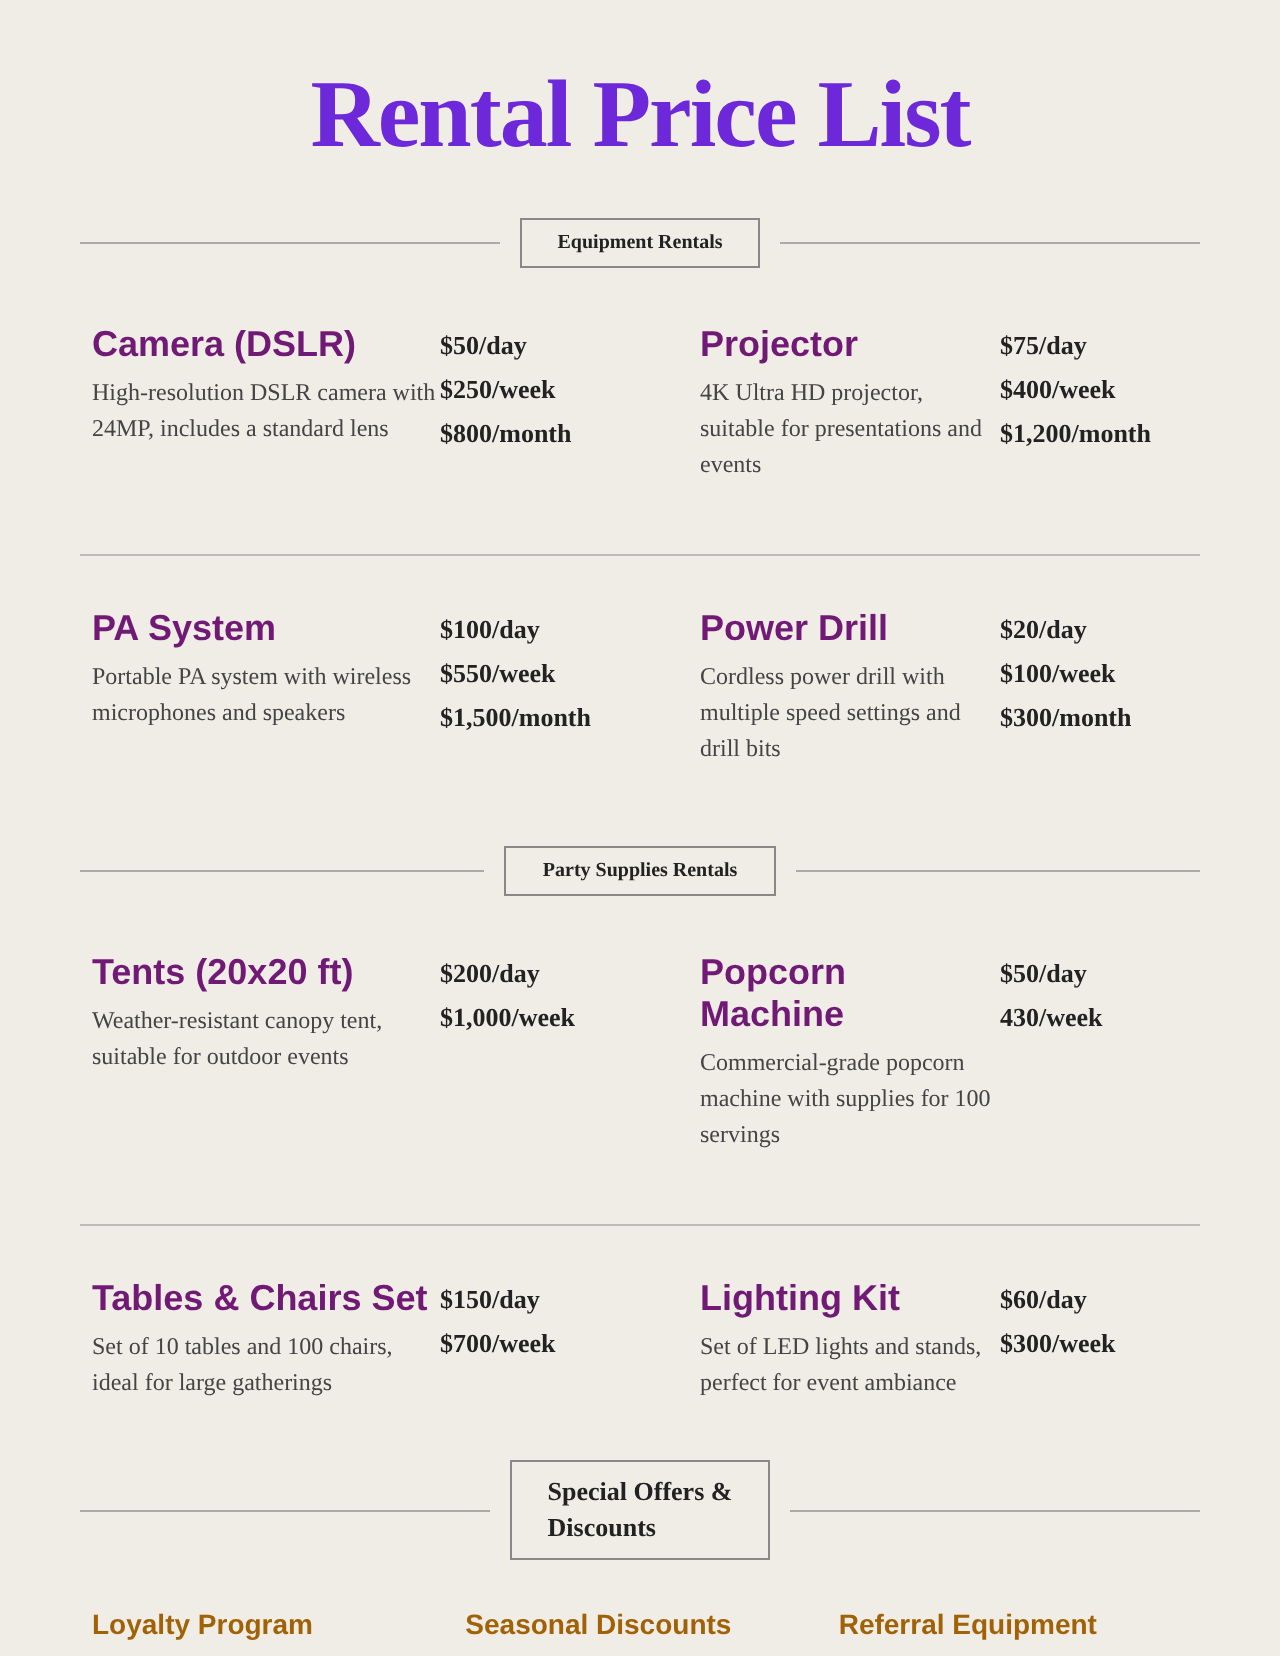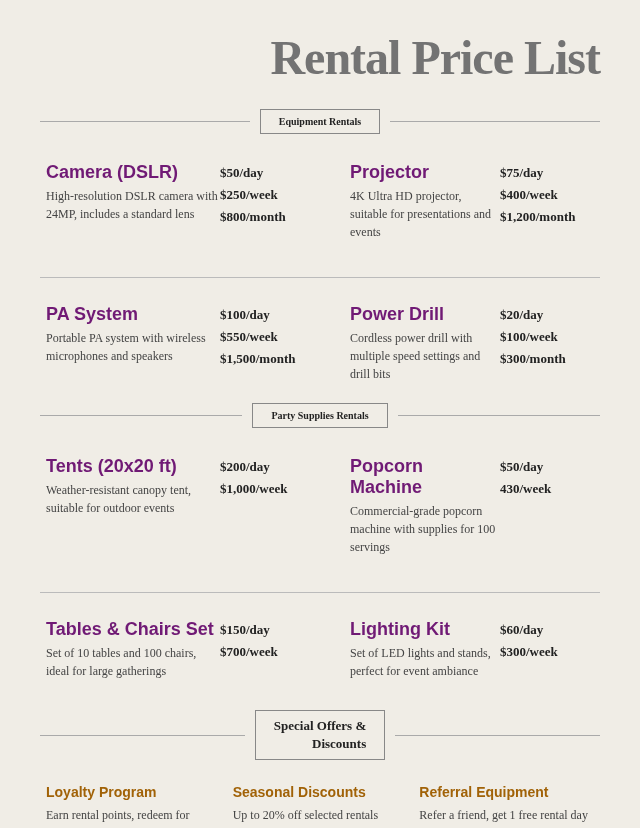--- a/index.html
+++ b/index.html
@@ -13,22 +13,22 @@
       align-items: flex-start;
     }
     .page {
       background: #f0ede6;
       width: 620px;
       padding: 30px 30px 30px 30px;
     }
     .main-title {
       font-size: 48px;
       font-weight: 900;
-      color: #737373;
-      text-align: right;
+      color: #6d28d9;
+      text-align: center;
       margin-bottom: 24px;
       font-family: 'Arial Black', 'Georgia', serif;
       letter-spacing: -1px;
     }
     .section-header {
       display: flex;
       align-items: center;
       margin-bottom: 18px;
     }
     .section-header-line {
@@ -119,21 +119,21 @@
       line-height: 1.5;
     }
     .section-header-box-multiline {
       border: 1.5px solid #888;
       padding: 6px 18px;
       font-size: 13px;
       font-weight: 700;
       color: #222;
       margin: 0 10px;
       background: #f0ede6;
-      text-align: right;
+      text-align: left;
       line-height: 1.4;
     }
   </style>
 </head>
 <body>
 
 <div class="page">
   <h1 class="main-title">Rental Price List</h1>
 
   <div>
@@ -197,21 +197,21 @@
           <div class="item-price-col">
             <div>$20/day</div>
             <div>$100/week</div>
             <div>$300/month</div>
           </div>
         </div>
       </div>
     </div>
   </div>
 
-  <div style="margin-top: 0;">
+  <div style="margin-top: 20px;">
     <div class="section-header">
       <div class="section-header-line"></div>
       <div class="section-header-box">Party Supplies Rentals</div>
       <div class="section-header-line"></div>
     </div>
 
     <div class="items-grid">
       <div class="item-cell">
         <div class="item-row">
           <div class="item-info">

